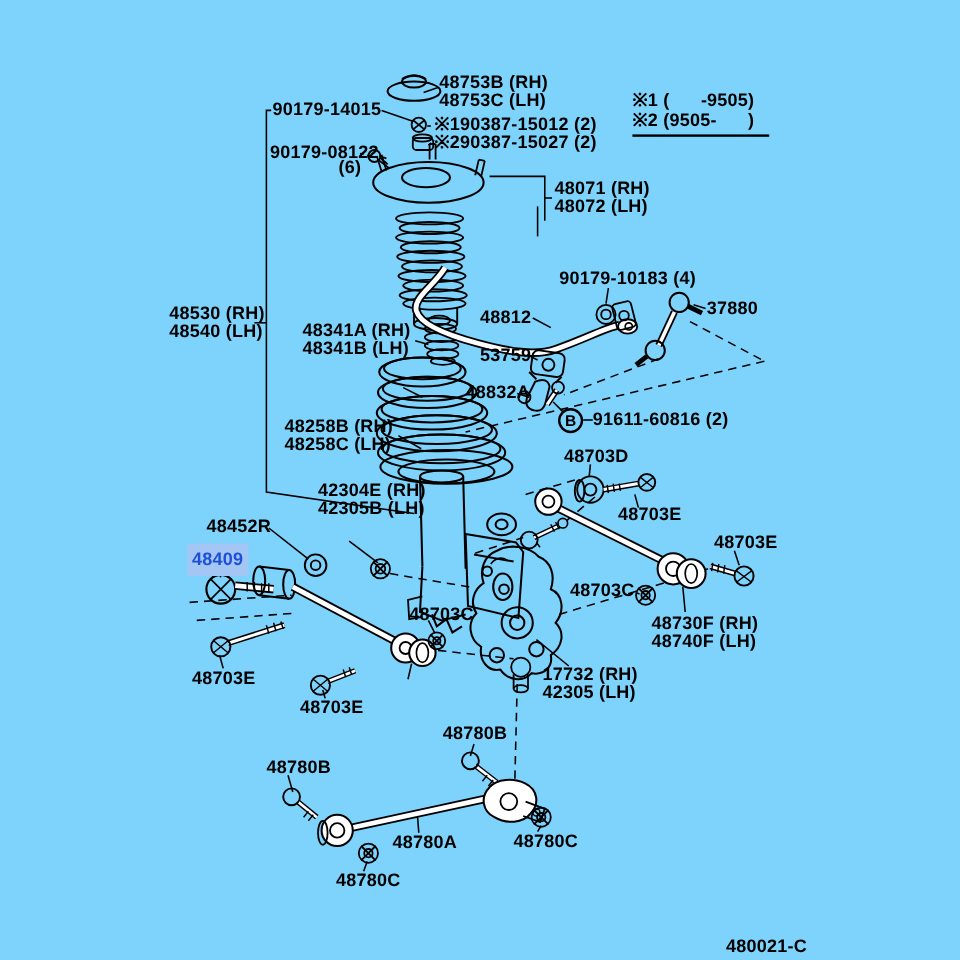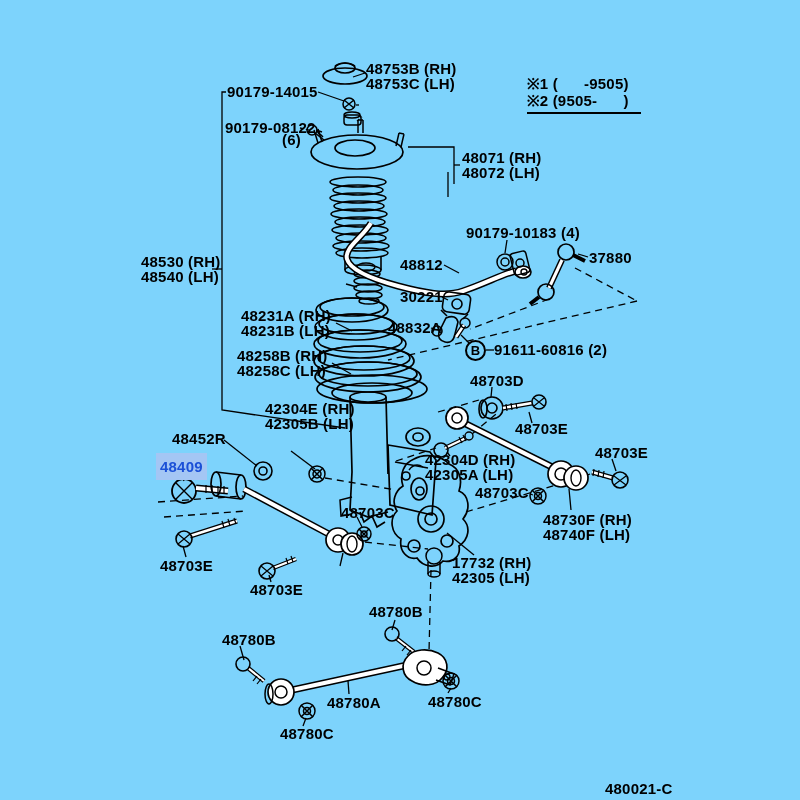--- a/index.html
+++ b/index.html
@@ -322,48 +322,48 @@
     <path d="M395,620 L392,630"></path>
     <path d="M349,694 L348,681"></path>
     <path d="M448,693 L451,688"></path>
     <path d="M303,726 L306,718"></path>
   </g>
 </svg>
 
 <div class="lbl" style="left:366px;top:61px">48753B (RH)
 48753C (LH)</div>
 <div class="lbl" style="left:227px;top:84px">90179-14015</div>
+<div class="lbl" style="left:362px;top:96px">※190387-15012 (2)
+※290387-15027 (2)</div>
 <div class="lbl" style="left:225px;top:120px">90179-08122</div>
 <div class="lbl" style="left:282px;top:132px">(6)</div>
 <div class="lbl" style="left:462px;top:150px">48071 (RH)
 48072 (LH)</div>
 <div class="lbl" style="left:527px;top:76px">※1 (      -9505)</div>
 <div class="lbl" style="left:527px;top:93px">※2 (9505-      )</div>
 <div class="note-underline" style="left:527px;top:112px"></div>
 <div class="lbl" style="left:466px;top:225px">90179-10183 (4)</div>
 <div class="lbl" style="left:400px;top:257px">48812</div>
 <div class="lbl" style="left:589px;top:250px">37880</div>
-<div class="lbl" style="left:400px;top:289px">30221</div>
+<div class="lbl" style="left:400px;top:289px">53759</div>
 <div class="lbl" style="left:141px;top:254px">48530 (RH)
 48540 (LH)</div>
-<div class="lbl" style="left:241px;top:308px">48231A (RH)
-48231B (LH)</div>
+<div class="lbl" style="left:252px;top:268px">48341A (RH)
+48341B (LH)</div>
 <div class="lbl" style="left:388px;top:320px">48832A</div>
 <div class="b-circle" style="left:465px;top:340px">B</div>
 <div class="lbl" style="left:494px;top:342px">91611-60816 (2)</div>
 <div class="lbl" style="left:237px;top:348px">48258B (RH)
 48258C (LH)</div>
 <div class="lbl" style="left:470px;top:373px">48703D</div>
 <div class="lbl" style="left:515px;top:421px">48703E</div>
 <div class="lbl" style="left:265px;top:401px">42304E (RH)
 42305B (LH)</div>
 <div class="lbl" style="left:172px;top:431px">48452R</div>
 <div class="lbl hl" style="left:156px;top:453px">48409</div>
-<div class="lbl" style="left:425px;top:452px">42304D (RH)
-42305A (LH)</div>
 <div class="lbl" style="left:595px;top:445px">48703E</div>
 <div class="lbl" style="left:475px;top:485px">48703C</div>
 <div class="lbl" style="left:543px;top:512px">48730F (RH)
 48740F (LH)</div>
 <div class="lbl" style="left:341px;top:505px">48703C</div>
 <div class="lbl" style="left:160px;top:558px">48703E</div>
 <div class="lbl" style="left:250px;top:582px">48703E</div>
 <div class="lbl" style="left:452px;top:555px">17732 (RH)
 42305 (LH)</div>
 <div class="lbl" style="left:222px;top:632px">48780B</div>

